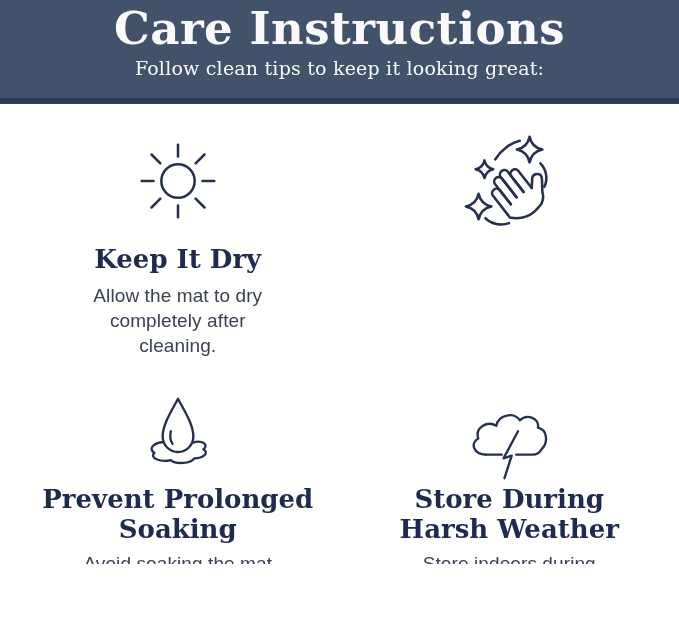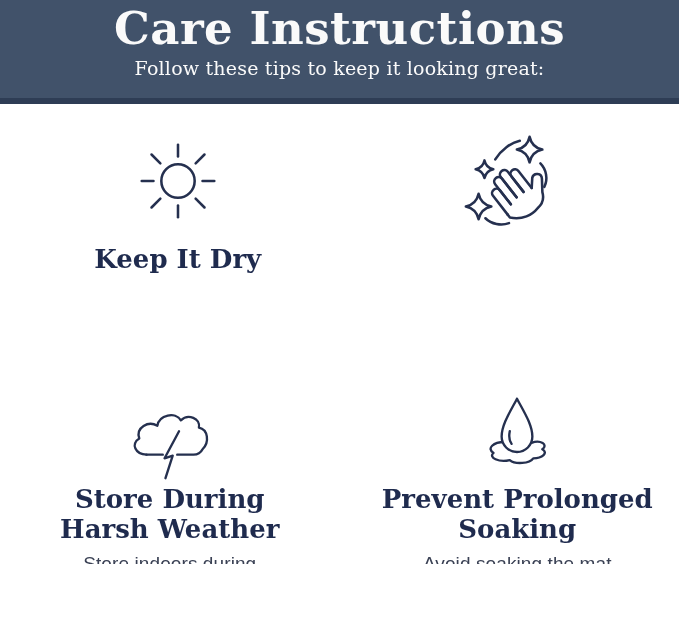--- a/index.html
+++ b/index.html
@@ -80,40 +80,43 @@
   }
   .tip.row2 .tip-desc{margin-top:7px;}
 </style>
 </head>
 <body>
 
 <div class="canvas">
 
   <header class="header">
     <div class="header-title">Care Instructions</div>
-    <div class="header-subtitle">Follow these tips to keep it looking great:</div>
+    <div class="header-subtitle">Follow clean tips to keep it looking great:</div>
   </header>
 
   <main class="tips-grid">
 
     <section class="tip left">
       <div class="tip-icon">
         <svg viewBox="0 0 104 104" fill="none" stroke="currentColor" stroke-width="2.6" stroke-linecap="round">
           <circle cx="52" cy="52" r="17"></circle>
           <path d="M52,15 L52,27"></path>
           <path d="M52,77 L52,89"></path>
           <path d="M77,52 L89,52"></path>
           <path d="M15,52 L27,52"></path>
           <path d="M70,34 L79,25"></path>
           <path d="M34,34 L25,25"></path>
           <path d="M70,70 L79,79"></path>
           <path d="M34,70 L25,79"></path>
         </svg>
       </div>
       <h2 class="tip-title">Keep It Dry</h2>
+      <p class="tip-desc">Allow the mat to dry
+completely after
+cleaning.</p>
     </section>
 
     <section class="tip">
       <div class="tip-icon">
         <svg viewBox="0 0 104 104" fill="none" stroke="currentColor" stroke-width="2.6" stroke-linecap="round" stroke-linejoin="round">
           <path d="M73,7 Q75.3,17.7 86,20 Q75.3,22.3 73,33 Q70.7,22.3 60,20 Q70.7,17.7 73,7 Z"></path>
           <path d="M27,31 Q28.6,38.4 36,40 Q28.6,41.6 27,49 Q25.4,41.6 18,40 Q25.4,38.4 27,31 Z"></path>
           <path d="M21,65 Q23.3,75.7 34,78 Q23.3,80.3 21,91 Q18.7,80.3 8,78 Q18.7,75.7 21,65 Z"></path>
           <path d="M38,30 C44,20 54,13 63,11"></path>
           <path d="M84,34 C90,40 92,50 88,58"></path>
@@ -122,44 +125,44 @@
             <path d="M36,80 L36,56 a4.5,4.5 0 0 1 9,0 L45,74"></path>
             <path d="M45,74 L45,48 a4.5,4.5 0 0 1 9,0 L54,72"></path>
             <path d="M54,72 L54,46 a4.5,4.5 0 0 1 9,0 L63,72"></path>
             <path d="M63,72 L63,52 a4.5,4.5 0 0 1 9,0 L72,74"></path>
             <path d="M72,74 L79,66 a5,5 0 0 1 7,7 L78,84 a16,16 0 0 1 -14,10 C56,96 44,94 36,84 L36,80"></path>
           </g>
         </svg>
       </div>
     </section>
 
+    <section class="tip row2 left">
+      <div class="tip-icon">
+        <svg viewBox="0 0 104 104" fill="none" stroke="currentColor" stroke-width="2.6" stroke-linecap="round" stroke-linejoin="round">
+          <path d="M38,62 C26,62 18,69 26,74 C20,79 32,85 44,82 C50,87 66,86 70,80 C80,80 87,74 80,70 C87,65 78,59 68,63 C62,58 50,58 46,62 Z"></path>
+          <path d="M52,14 C46,26 35,42 35,56 a17,17 0 0 0 34,0 C69,42 58,26 52,14 Z" fill="#FFFFFF"></path>
+          <path d="M44,50 C43,55 43,60 46,64"></path>
+        </svg>
+      </div>
+      <h2 class="tip-title">Prevent Prolonged
+Soaking</h2>
+      <p class="tip-desc">Avoid soaking the mat
+with water to prevent
+natural coir runoff.</p>
+    </section>
+
     <section class="tip row2">
       <div class="tip-icon">
         <svg viewBox="0 0 104 104" fill="none" stroke="currentColor" stroke-width="2.6" stroke-linecap="round" stroke-linejoin="round">
           <path d="M26,76 C14,76 8,64 18,58 C14,46 28,38 38,44 C40,32 58,28 64,38 C72,30 86,36 84,46 C94,48 96,62 88,70 C86,74 82,76 78,76 L60,76"></path>
           <path d="M44,76 L26,76"></path>
           <path d="M62,50 L46,80 L55,77 L47,102"></path>
         </svg>
       </div>
       <h2 class="tip-title">Store During
 Harsh Weather</h2>
       <p class="tip-desc">Store indoors during
 extreme conditions to
 extend the mat’s life.</p>
     </section>
 
-    <section class="tip row2 left">
-      <div class="tip-icon">
-        <svg viewBox="0 0 104 104" fill="none" stroke="currentColor" stroke-width="2.6" stroke-linecap="round" stroke-linejoin="round">
-          <path d="M38,62 C26,62 18,69 26,74 C20,79 32,85 44,82 C50,87 66,86 70,80 C80,80 87,74 80,70 C87,65 78,59 68,63 C62,58 50,58 46,62 Z"></path>
-          <path d="M52,14 C46,26 35,42 35,56 a17,17 0 0 0 34,0 C69,42 58,26 52,14 Z" fill="#FFFFFF"></path>
-          <path d="M44,50 C43,55 43,60 46,64"></path>
-        </svg>
-      </div>
-      <h2 class="tip-title">Prevent Prolonged
-Soaking</h2>
-      <p class="tip-desc">Avoid soaking the mat
-with water to prevent
-natural coir runoff.</p>
-    </section>
-
   </main>
 </div>
 
 </body></html>

